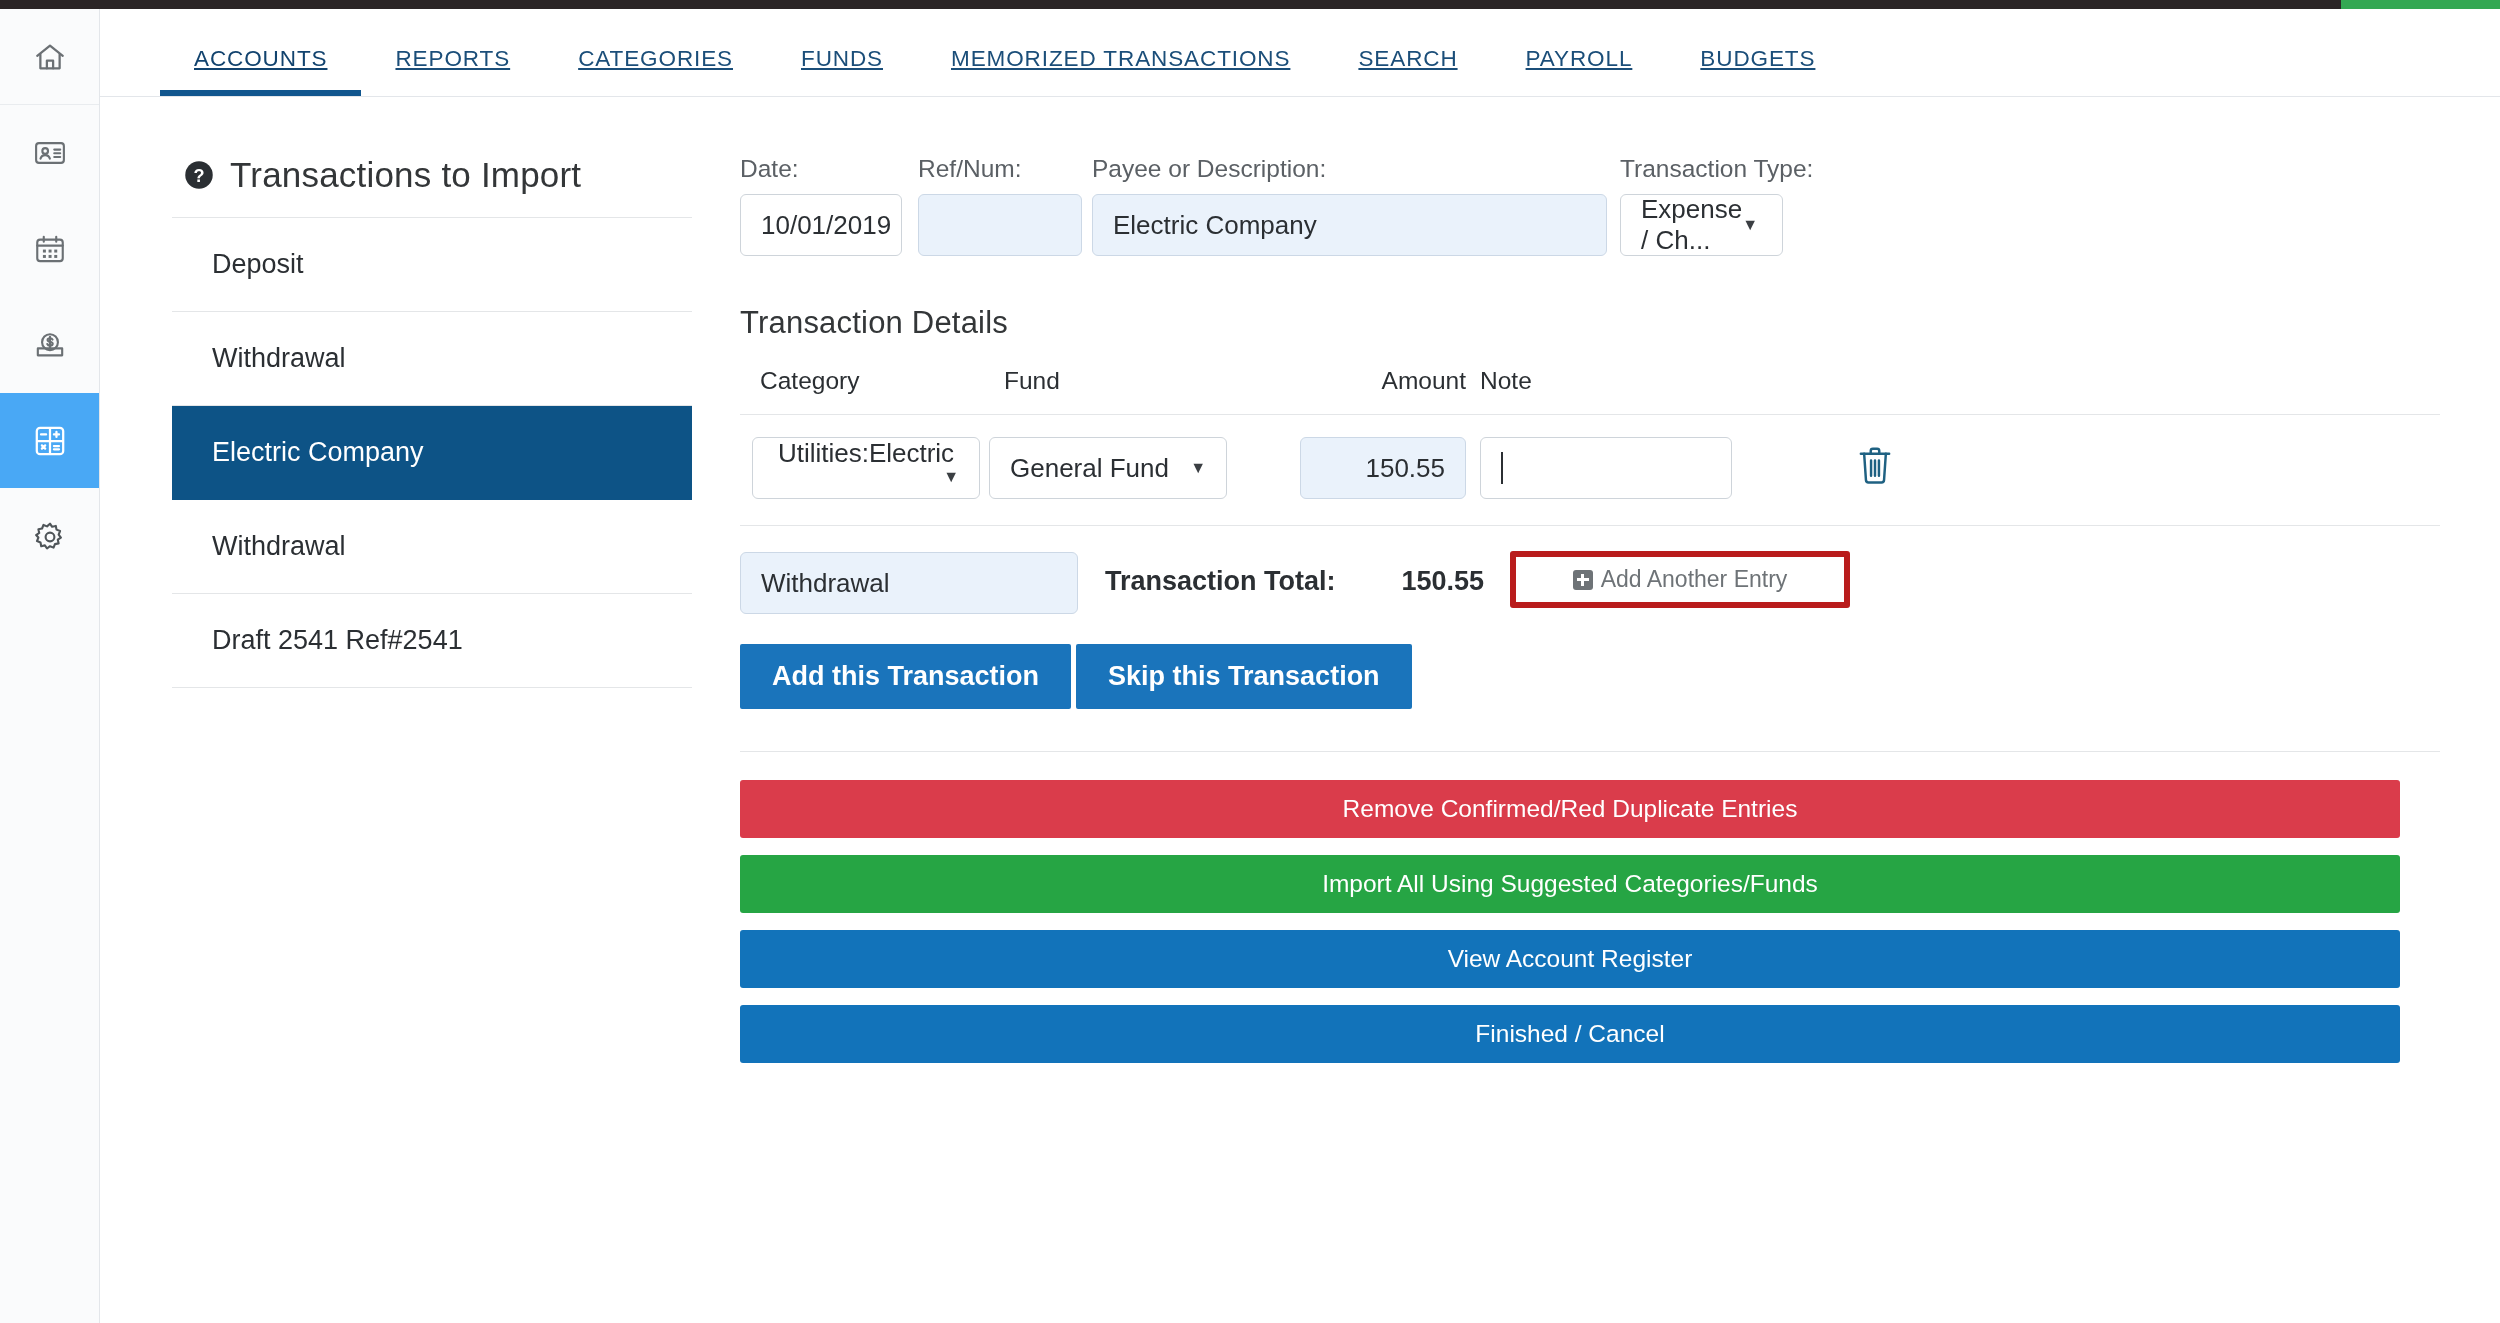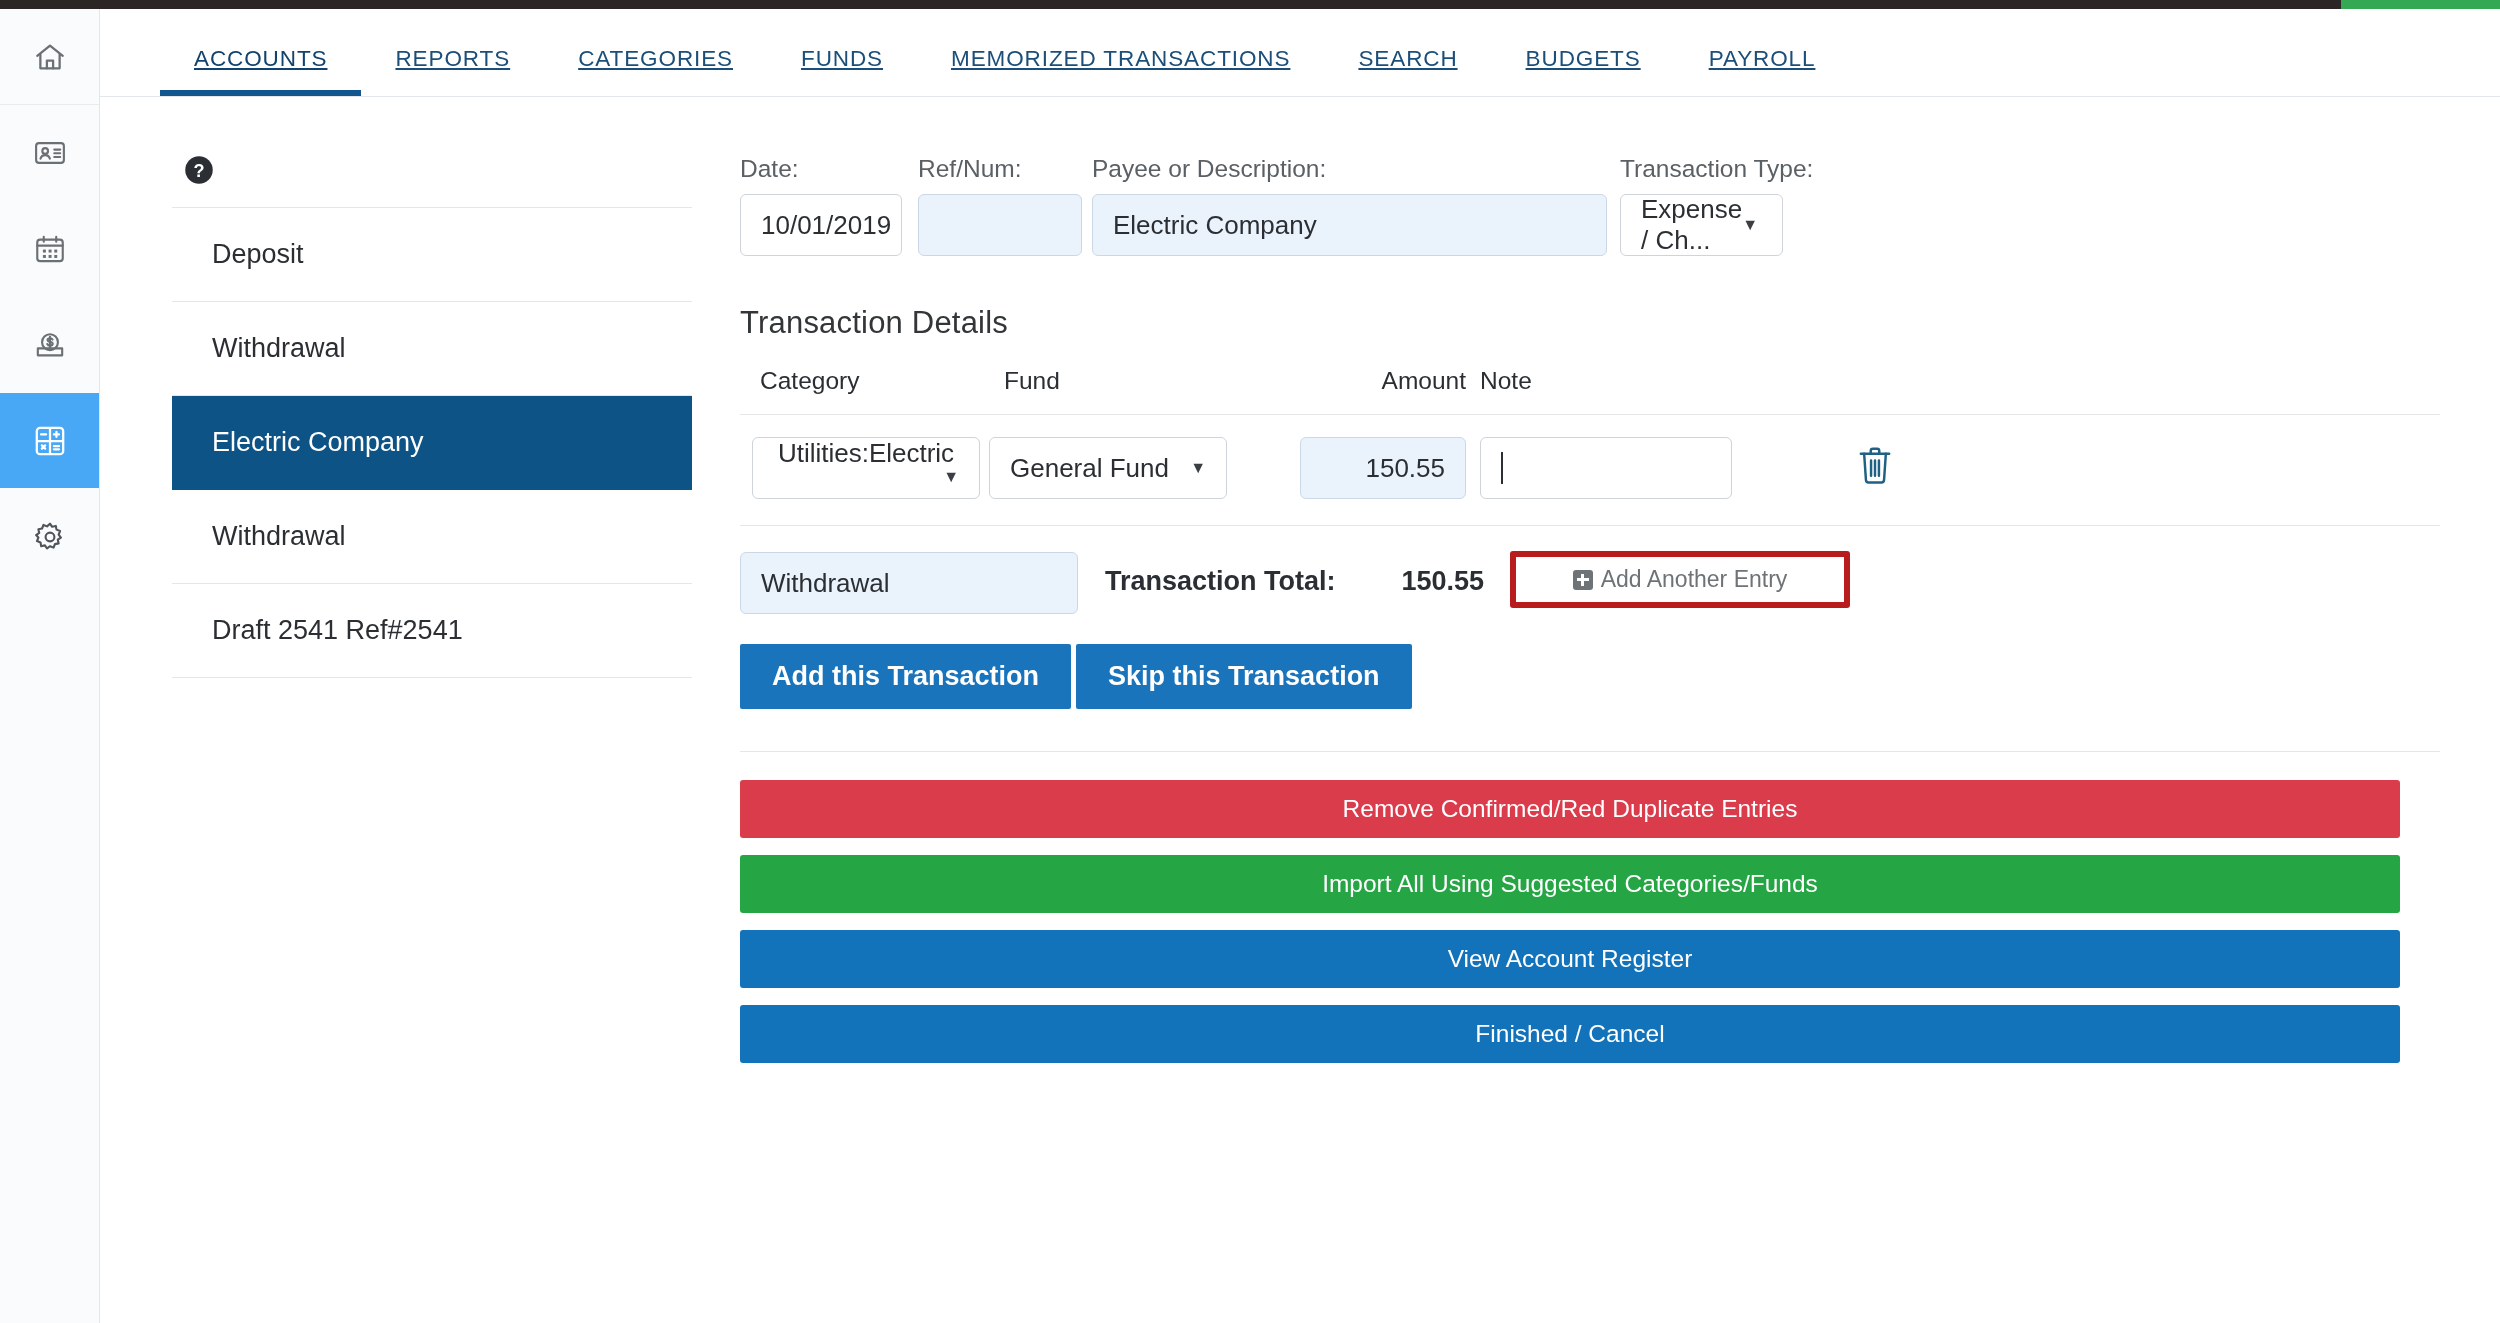--- a/index.html
+++ b/index.html
@@ -274,35 +274,36 @@
 </div>
 
 <div id="navbar">
   <div id="tabs">
     <div class="tab active">ACCOUNTS</div>
     <div class="tab">REPORTS</div>
     <div class="tab">CATEGORIES</div>
     <div class="tab">FUNDS</div>
     <div class="tab">MEMORIZED TRANSACTIONS</div>
     <div class="tab">SEARCH</div>
+    <div class="tab">PAYROLL</div>
     <div class="tab">BUDGETS</div>
-    <div class="tab">PAYROLL</div>
   </div>
 </div>
 
 <div id="content">
 
   <div id="txlist">
     <div id="txlist-head">
       <span class="help-icon">
         <svg width="30" height="30" viewBox="0 0 24 24">
           <circle cx="12" cy="12" r="11" fill="#2b2f33"></circle>
           <text x="12" y="17.2" text-anchor="middle" font-family="Liberation Sans, sans-serif" font-size="14.5" font-weight="bold" fill="#ffffff">?</text>
         </svg>
       </span>
+      <span id="txlist-title">Transactions to Import</span>
     </div>
     <div id="txlist-rows">
       <div class="tx-row">Deposit</div>
       <div class="tx-row">Withdrawal</div>
       <div class="tx-row selected">Electric Company</div>
       <div class="tx-row">Withdrawal</div>
       <div class="tx-row">Draft 2541 Ref#2541</div>
     </div>
   </div>
 

